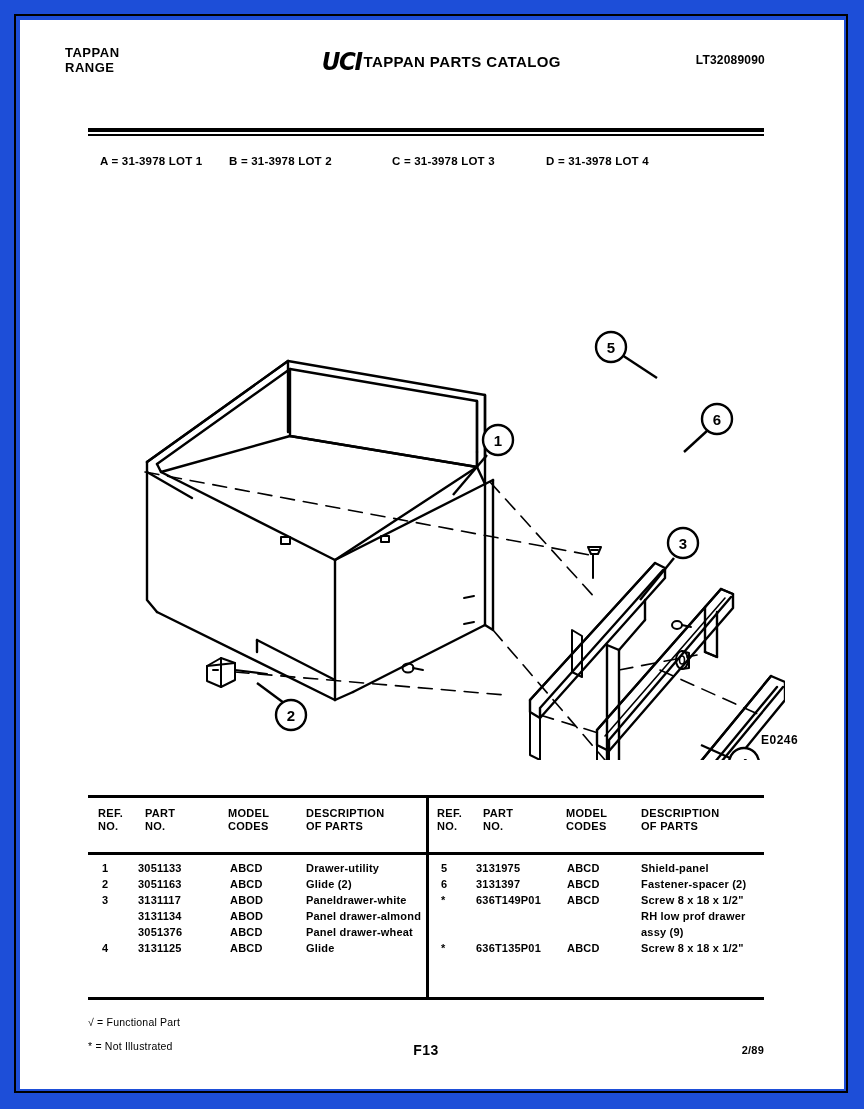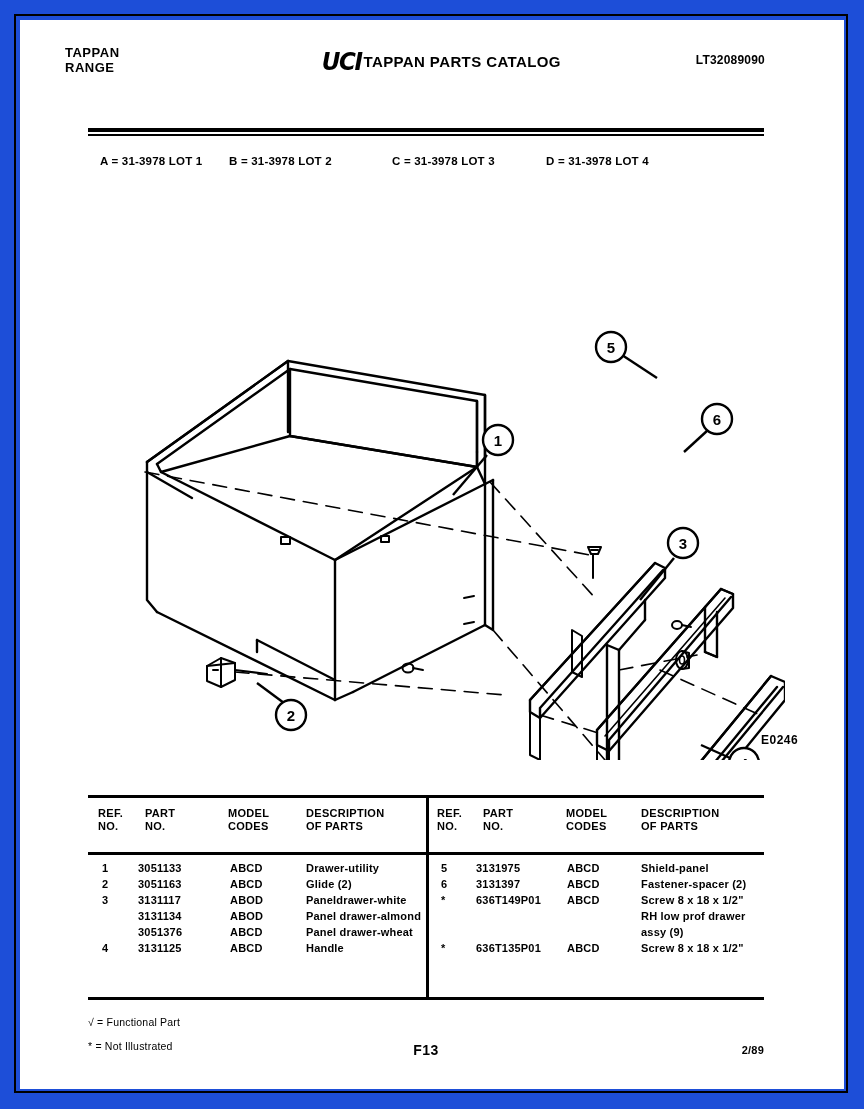--- a/index.html
+++ b/index.html
@@ -488,21 +488,21 @@
         <div class="prow">
           <span class="c-ref"></span>
           <span class="c-part">3051376</span>
           <span class="c-code">ABCD</span>
           <span class="c-desc">Panel drawer-wheat</span>
         </div>
         <div class="prow">
           <span class="c-ref">4</span>
           <span class="c-part">3131125</span>
           <span class="c-code">ABCD</span>
-          <span class="c-desc">Handle</span>
+          <span class="c-desc">Glide</span>
         </div>
       </div>
     </div>
 
     <div class="tbl-half half-right">
       <div class="colhead ch-ref">
         <div>REF.</div>
         <div>NO.</div>
       </div>
       <div class="colhead ch-part">

